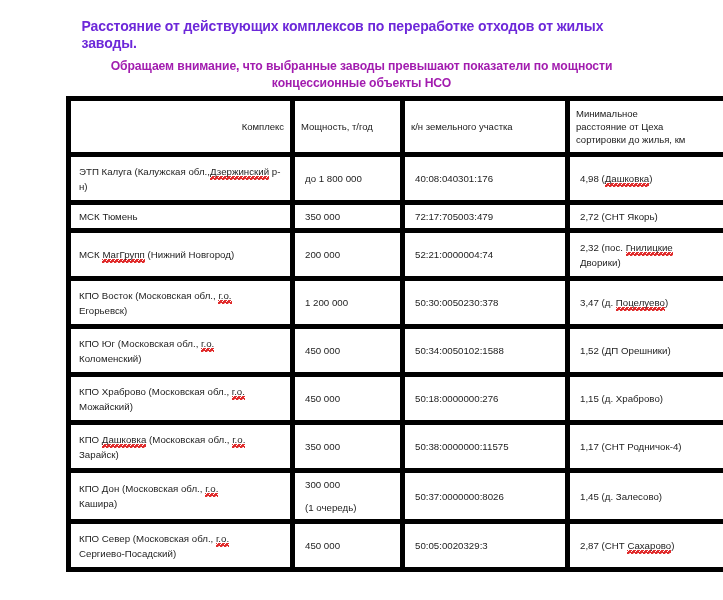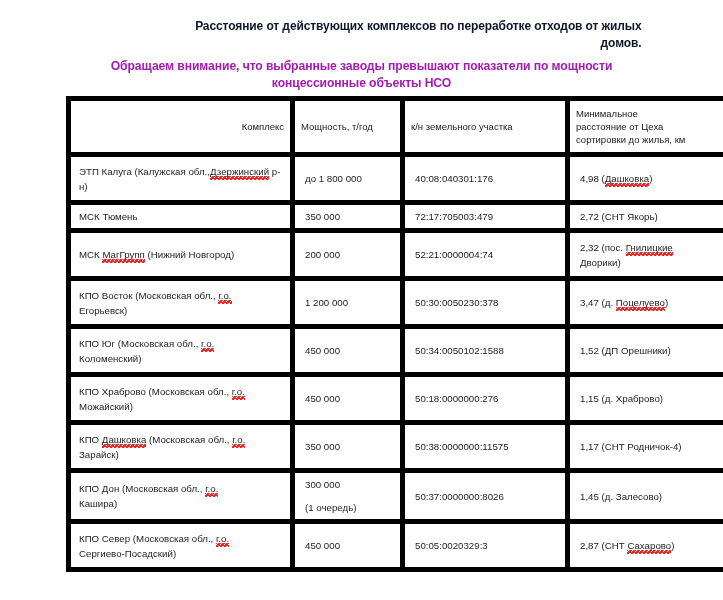--- a/index.html
+++ b/index.html
@@ -18,26 +18,26 @@
     position: relative;
     width: 723px;
     height: 600px;
     background: #ffffff;
     box-sizing: border-box;
   }
   .doc-title {
     width: 560px;
     margin: 0 auto;
     padding-top: 18px;
-    text-align: right;
-    font-size: 12px;
+    text-align: left;
+    font-size: 14px;
     font-weight: 700;
     line-height: 17px;
     letter-spacing: -0.1px;
-    color: #0f172a;
+    color: #6d28d9;
   }
   .doc-title .line2 {
     display: block;
   }
   .doc-subtitle {
     width: 565px;
     margin: 6px auto 0 auto;
     text-align: center;
     font-size: 12.2px;
     font-weight: 700;
@@ -119,21 +119,21 @@
     background-repeat: repeat-x;
   }
 </style>
 </head>
 <body>
 
 <div class="page">
 
   <div class="doc-title">
     <span>Расстояние от действующих комплексов по переработке отходов от жилых</span>
-    <span class="line2">домов.</span>
+    <span class="line2">заводы.</span>
   </div>
 
   <div class="doc-subtitle">
     <span>Обращаем внимание, что выбранные заводы превышают показатели по</span>
     <span class="line2">мощности концессионные объекты НСО</span>
   </div>
 
   <table class="main-table">
     <colgroup>
       <col class="c1">

